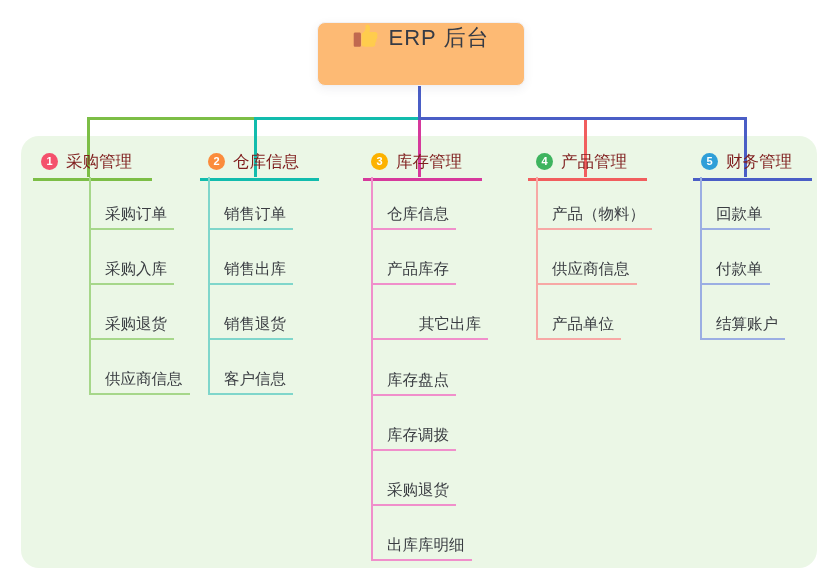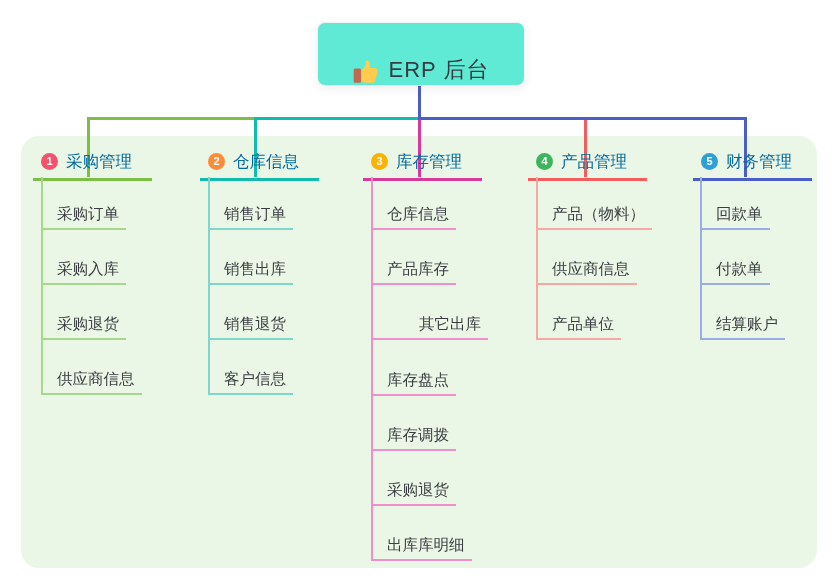--- a/index.html
+++ b/index.html
@@ -3,47 +3,47 @@
 <meta charset="utf-8">
 <style>
   html,body{margin:0;padding:0;background:#ffffff;}
   body{font-family:"Liberation Sans","DejaVu Sans",sans-serif;}
   .stage{position:relative;width:839px;height:588px;background:#ffffff;overflow:hidden;}
 
   
   .panel{position:absolute;left:21px;top:136px;width:796px;height:432px;border-radius:18px;background:#EBF7E6;}
 
   
-  .root-node{position:absolute;left:317px;top:22px;width:206px;height:62px;background:#5eead4;
+  .root-node{position:absolute;left:317px;top:22px;width:206px;height:62px;background:#fdba74;
     border:1px solid #f1f1f4;border-radius:8px;box-shadow:0 3px 10px rgba(60,70,90,.08);
-    display:flex;align-items:flex-end;justify-content:center;gap:10px;}
+    display:flex;align-items:flex-start;justify-content:center;gap:10px;}
   .root-label{font-size:22px;color:#363b45;letter-spacing:1px;}
 
   
   .line{position:absolute;}
   .v{width:3px;}
   .h{height:3px;}
   .c1-main{background:#7CBE46;} .c2-main{background:#12BCAD;} .c3-main{background:#D6399C;}
   .c4-main{background:#F15E5E;} .c5-main{background:#4A5EC6;}
 
   
   .branch-header{position:absolute;height:28px;line-height:26px;padding:0 20px 3px 8px;
     border-bottom:3px solid;display:flex;align-items:center;gap:8px;white-space:nowrap;}
-  .branch-label{font-size:16.5px;font-weight:500;color:#0369a1;}
+  .branch-label{font-size:16.5px;font-weight:500;color:#7f1d1d;}
   .badge{width:17px;height:17px;border-radius:50%;color:#fff;font-size:11px;font-weight:bold;
     display:flex;align-items:center;justify-content:center;flex:0 0 auto;}
   .b1 .badge{background:#F4516C;} .b1.branch-header{border-color:#7CBE46;}
   .b2 .badge{background:#FB8C3C;} .b2.branch-header{border-color:#12BCAD;}
   .b3 .badge{background:#FCB201;} .b3.branch-header{border-color:#D6399C;}
   .b4 .badge{background:#3EB45F;} .b4.branch-header{border-color:#F15E5E;}
   .b5 .badge{background:#2F9FD8;} .b5.branch-header{border-color:#4A5EC6;}
 
   
   .trunk{position:absolute;width:2px;}
-  .t1{background:#A6D78A;} .t2{background:#7FD6CB;} .t3{background:#F08FCB;}
+  .t1{background:#A6D78A;margin-left:48px;} .t2{background:#7FD6CB;} .t3{background:#F08FCB;}
   .t4{background:#F7A8A5;} .t5{background:#9BAEE3;}
 
   
   .child{position:absolute;display:inline-block;white-space:nowrap;
     font-size:15.5px;color:#3a3d42;line-height:21px;padding:0 7px 4px 16px;border-bottom:2px solid;}
   .child.t1{background:none;border-color:#A6D78A;}
   .child.t2{background:none;border-color:#7FD6CB;}
   .child.t3{background:none;border-color:#F08FCB;}
   .child.t4{background:none;border-color:#F7A8A5;}
   .child.t5{background:none;border-color:#9BAEE3;}

